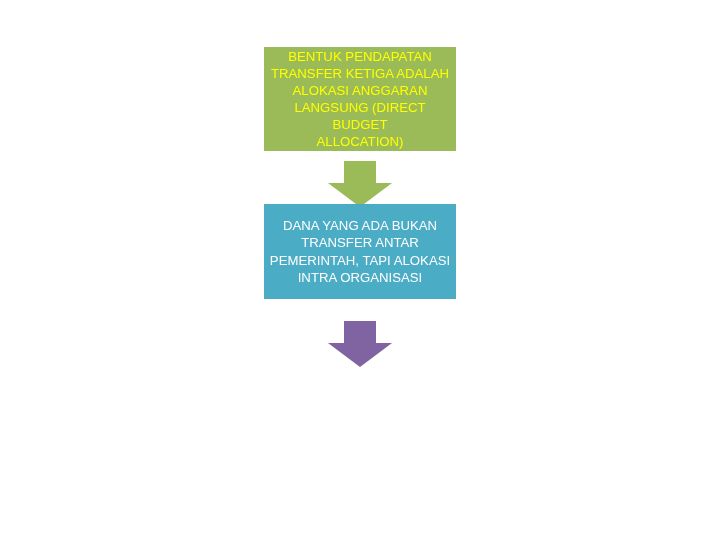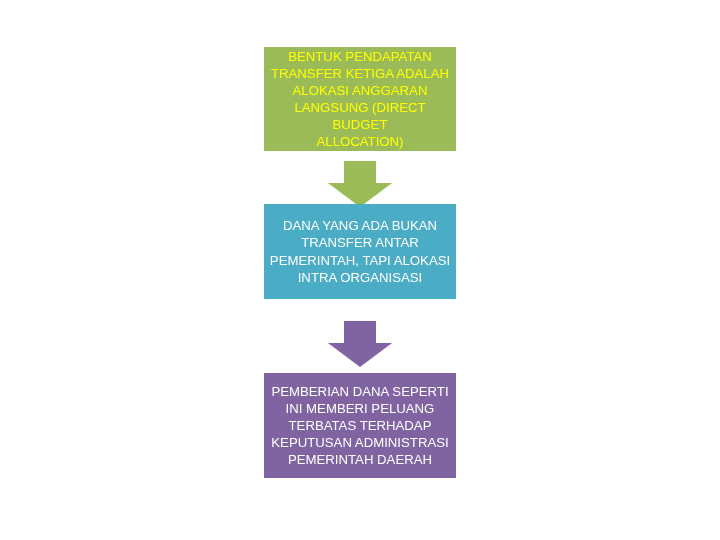--- a/index.html
+++ b/index.html
@@ -117,21 +117,14 @@
 PEMERINTAH, TAPI ALOKASI
 INTRA ORGANISASI</span>
   </div>
 
   <div class="arrow" id="arrow-2">
     <svg viewBox="0 0 64 46" preserveAspectRatio="none" aria-hidden="true">
       <polygon points="16,0 48,0 48,22 64,22 32,46 0,22 16,22" fill="#8064a2"></polygon>
     </svg>
   </div>
 
-  <div class="flow-box" id="box-3">
-    <span class="box-text">PEMBERIAN DANA SEPERTI
-INI MEMBERI PELUANG
-TERBATAS TERHADAP
-KEPUTUSAN ADMINISTRASI
-PEMERINTAH DAERAH</span>
-  </div>
 
 </div>
 
 </body></html>

